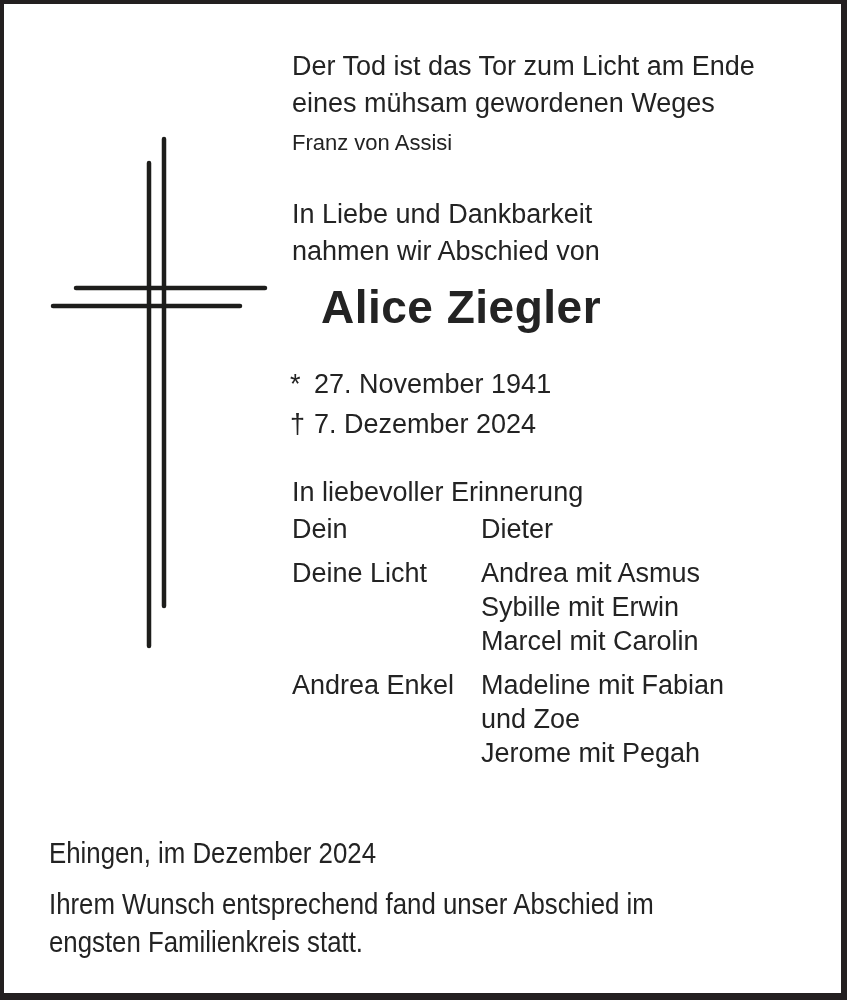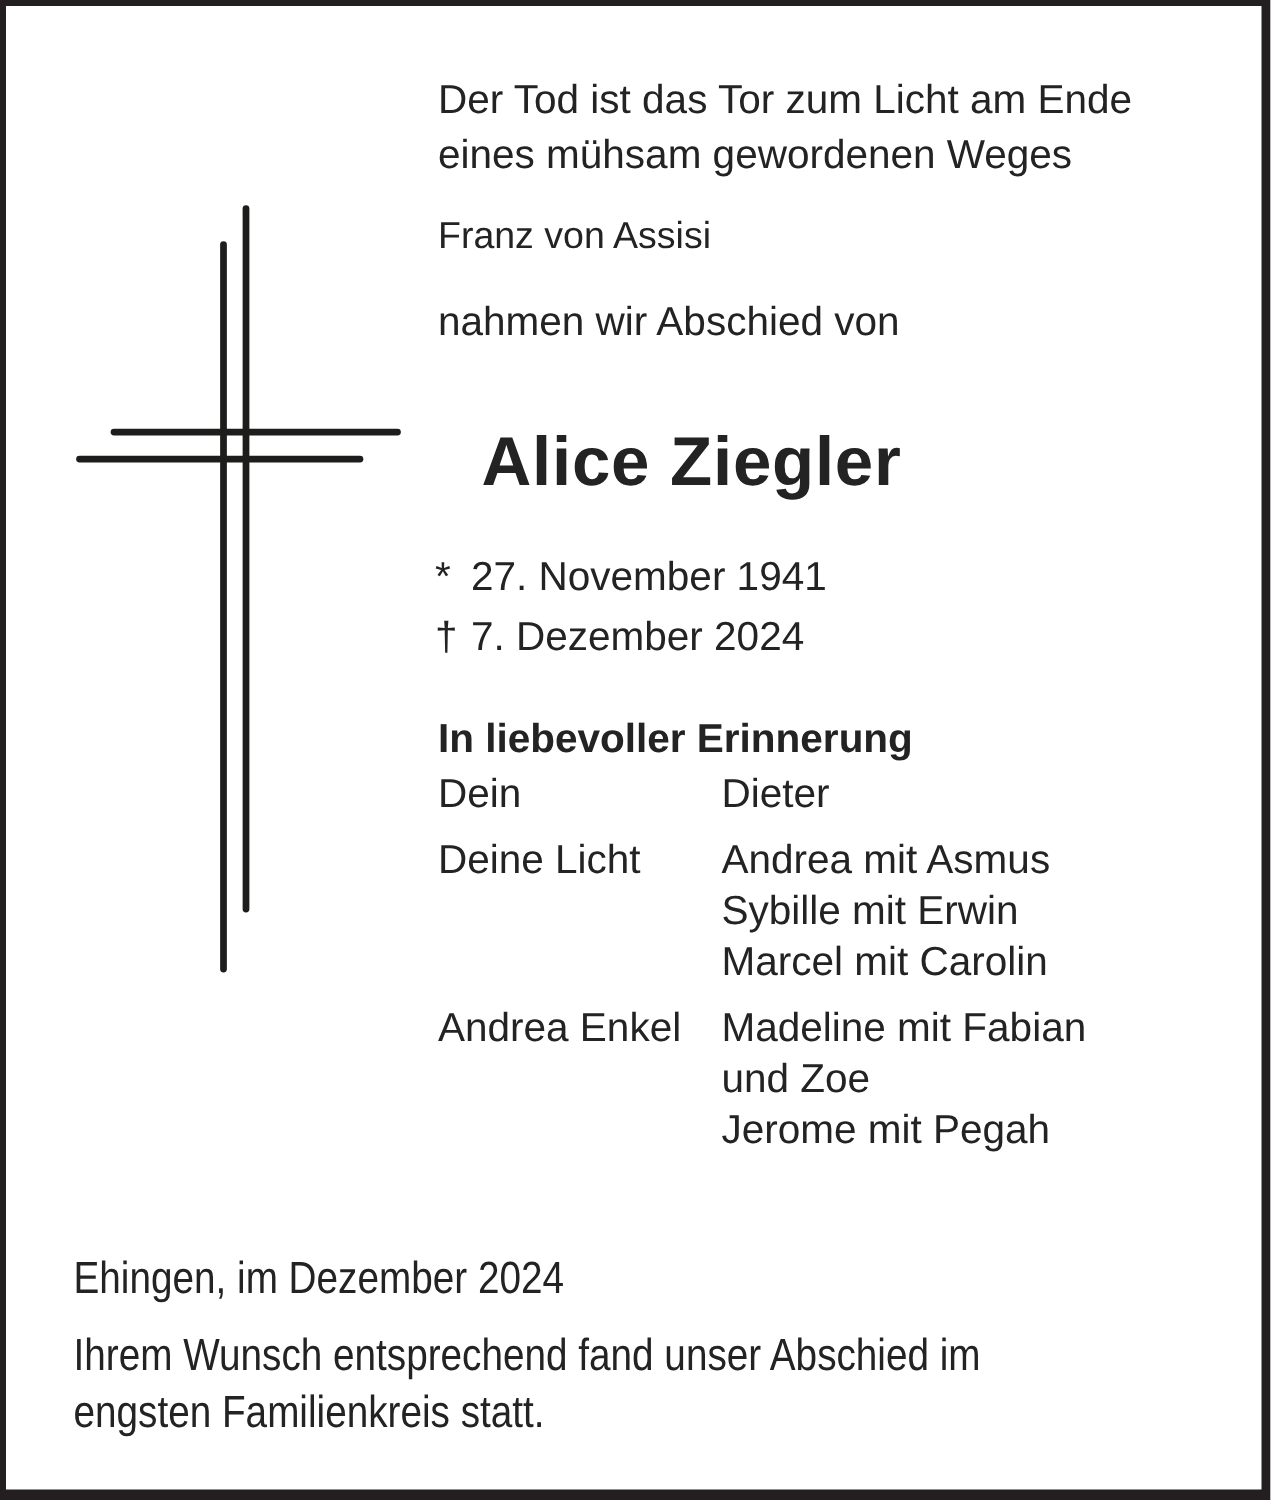--- a/index.html
+++ b/index.html
@@ -11,26 +11,26 @@
     background: #ffffff;
     box-sizing: border-box;
     border: solid #231f20;
     border-width: 4px 6px 7px 4px;
     overflow: hidden;
     font-family: "Liberation Sans", "DejaVu Sans", sans-serif;
     color: #232323;
   }
   .txt { font-size: 27px; line-height: 37px; }
   .quote        { position: absolute; left: 288px; top: 44px; }
-  .attribution  { position: absolute; left: 288px; top: 140px; font-size: 25px; line-height: 26px; }
+  .attribution  { position: absolute; left: 288px; top: 126px; font-size: 22px; line-height: 26px; }
   .intro        { position: absolute; left: 288px; top: 192px; }
   .name         { position: absolute; left: 285px; top: 276px; font-size: 46px; font-weight: 700; line-height: 55px; letter-spacing: 0.5px; margin-left: 32px; }
   .dates        { position: absolute; left: 286px; top: 360px; line-height: 40px; }
   .date-symbol  { display: inline-block; width: 24px; }
-  .heading      { position: absolute; left: 288px; top: 470px; font-weight: 700; }
+  .heading      { position: absolute; left: 288px; top: 470px; font-weight: 400; }
   .family       { position: absolute; left: 288px; top: 508px; }
   .family-row   { display: flex; margin-bottom: 10px; }
   .family-row .txt { line-height: 34px; }
   .family-label { flex: 0 0 189px; width: 189px; }
   .footer {
     position: absolute; left: 45px; top: 830px;
     font-size: 30px; line-height: 38px;
     transform: scaleX(0.86); transform-origin: left top;
     white-space: nowrap;
   }
@@ -50,20 +50,21 @@
   </svg>
 
   <div class="quote txt">
     <div>Der Tod ist das Tor zum Licht am Ende</div>
     <div>eines mühsam gewordenen Weges</div>
   </div>
 
   <div class="attribution">Franz von Assisi</div>
 
   <div class="intro txt">
+    <div>In Liebe und Dankbarkeit</div>
     <div>nahmen wir Abschied von</div>
   </div>
 
   <div class="name">Alice Ziegler</div>
 
   <div class="dates txt">
     <div>
       <span class="date-symbol">*</span><span>27. November 1941</span>
     </div>
     <div>

